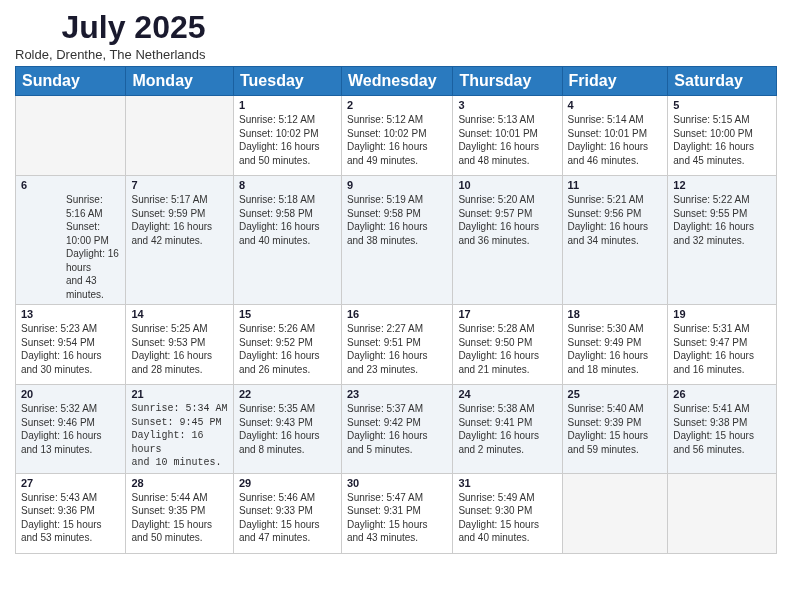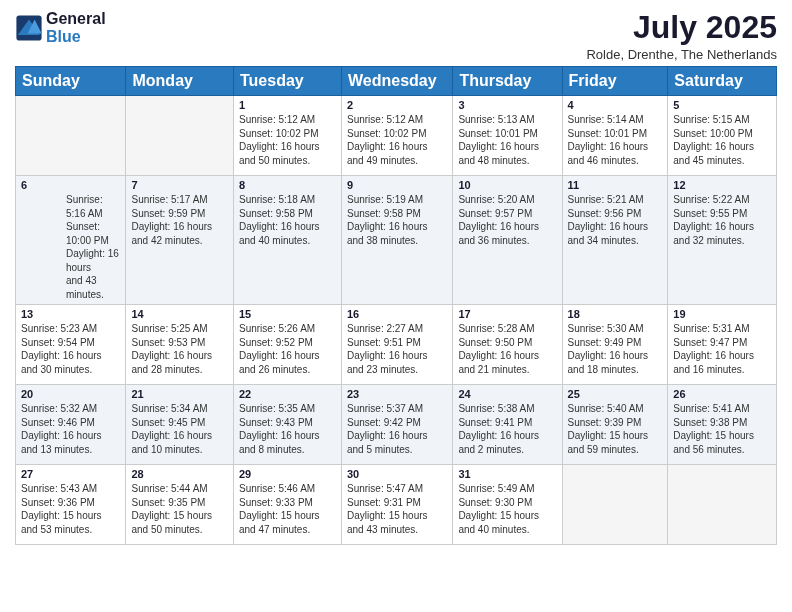--- a/index.html
+++ b/index.html
@@ -83,31 +83,20 @@
     }
     .alt-row td {
       background: #f0f4f8;
     }
   </style>
 </head>
 <body>
 
 <div class="page">
   <div class="header">
-    <div class="logo">
-      <svg class="logo-icon" viewBox="0 0 40 40">
-        <rect x="2" y="2" width="36" height="36" rx="4" fill="#1a3a6b"></rect>
-        <polygon points="20,8 36,30 4,30" fill="#2a7abf"></polygon>
-        <polygon points="28,8 38,28 18,28" fill="#4a9adf"></polygon>
-      </svg>
-      <div>
-        <div style="font-size:16px;font-weight:bold;color:#1a1a2e;line-height:1.1;">General</div>
-        <div style="font-size:16px;font-weight:bold;color:#2a7abf;line-height:1.1;">Blue</div>
-      </div>
-    </div>
     <div class="title-block">
       <div class="month-title">July 2025</div>
       <div class="subtitle">Rolde, Drenthe, The Netherlands</div>
     </div>
   </div>
 
   <table class="calendar">
     <thead>
       <tr>
         <th>Sunday</th>
@@ -264,21 +253,21 @@
         <tr class="alt-row">
           <td>
             <span class="day-number">20</span>
             <div class="day-detail" style="white-space: pre-line;">Sunrise: 5:32 AM
 Sunset: 9:46 PM
 Daylight: 16 hours
 and 13 minutes.</div>
           </td>
           <td>
             <span class="day-number">21</span>
-            <div class="day-detail" style="white-space: pre-line;">Sunrise: 5:34 AM
+            <div class="day-detail" style="white-space: pre-line; font-family: Liberation Mono, monospace;">Sunrise: 5:34 AM
 Sunset: 9:45 PM
 Daylight: 16 hours
 and 10 minutes.</div>
           </td>
           <td>
             <span class="day-number">22</span>
             <div class="day-detail" style="white-space: pre-line;">Sunrise: 5:35 AM
 Sunset: 9:43 PM
 Daylight: 16 hours
 and 8 minutes.</div>

